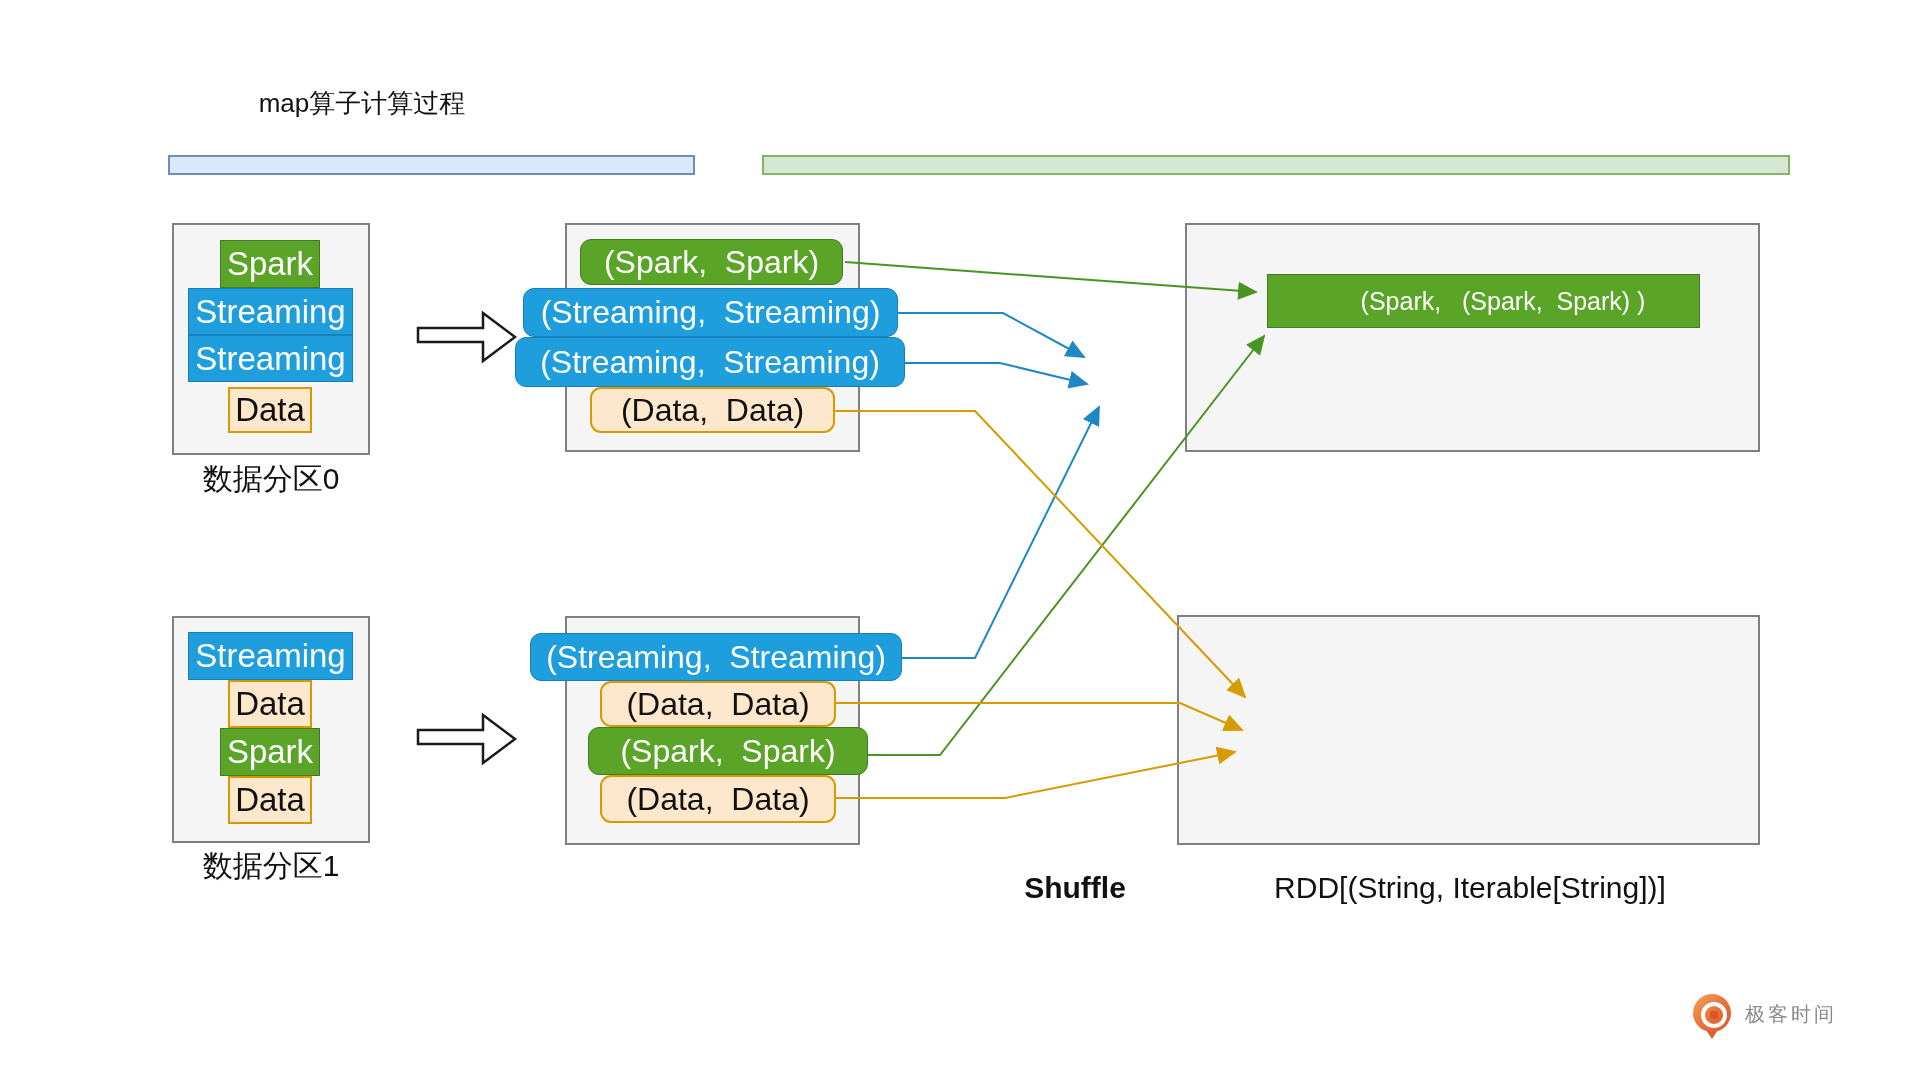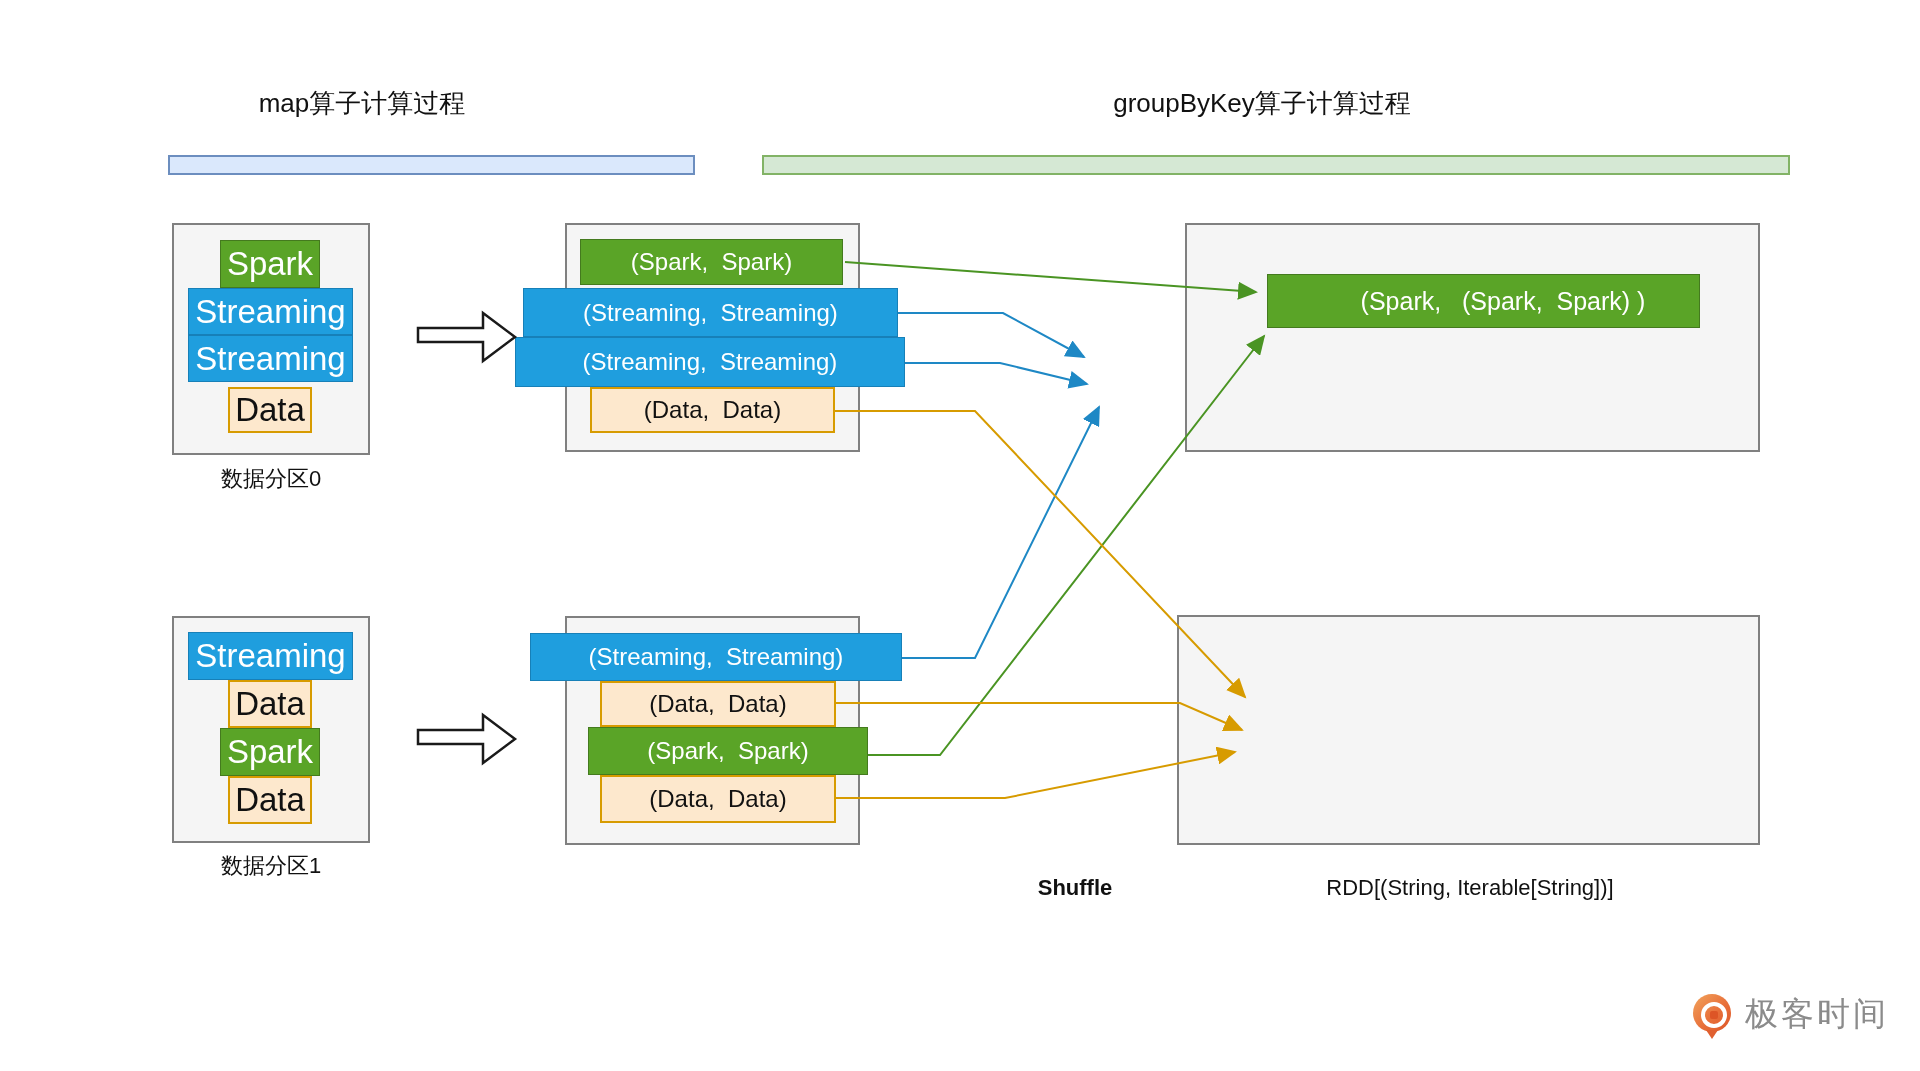--- a/index.html
+++ b/index.html
@@ -11,44 +11,43 @@
   .center{display:flex;align-items:center;justify-content:center;text-align:center;}
   .pre{white-space:pre;}
   .title{font-size:26px;color:#111;}
   .bar-blue{background:#dae8fc;border:2px solid #6c8ebf;}
   .bar-green{background:#d5e8d4;border:2px solid #82b366;}
   .container{background:#f5f5f5;border:2px solid #808080;}
   .box-green{background:#5aa427;border:1px solid #447a1e;color:#ffffff;}
   .box-blue{background:#1f9ede;border:1px solid #1780b8;color:#ffffff;}
   .box-cream{background:#fde8cd;border:2px solid #d79b00;color:#111111;}
   .row-text{font-size:33px;}
-  .tuple-text{font-size:24px;}
+  .tuple-text{font-size:32px;border-radius:11px;}
   .result-text{font-size:25px;padding-left:39px;}
-  .caption{font-size:22px;color:#111;}
+  .caption{font-size:30px;color:#111;}
   .bold{font-weight:bold;}
   svg.lines{position:absolute;left:0;top:0;pointer-events:none;}
   
   .logo-wrap{display:flex;align-items:center;gap:12px;}
   .logo-pin{position:relative;width:40px;height:40px;}
   .logo-circle{position:absolute;left:0;top:0;width:38px;height:38px;border-radius:50%;
     background:linear-gradient(135deg,#f2a45c 0%,#e8703a 55%,#dd5526 100%);}
   .logo-ring{position:absolute;left:8px;top:8px;width:18px;height:18px;border-radius:50%;
     border:4px solid #ffffff;}
   .logo-dot{position:absolute;left:17px;top:17px;width:8px;height:8px;background:#dd5526;border-radius:2px;}
   .logo-tip{position:absolute;left:13px;top:36px;width:0;height:0;
     border-left:6px solid transparent;border-right:6px solid transparent;border-top:9px solid #e06030;}
-  .logo-text{font-size:33px;color:#8b8b8b;letter-spacing:3px;}
+  .logo-text{font-size:20px;color:#8b8b8b;letter-spacing:3px;}
 </style>
 </head>
 <body>
 
 <div class="canvas">
 
   <div class="abs center title" style="left:162px;top:86px;width:400px;height:34px;">map算子计算过程</div>
-  <div class="abs center title" style="left:1012px;top:86px;width:500px;height:34px;">groupByKey算子计算过程</div>
 
   <div class="abs bar-blue" style="left:168px;top:155px;width:527px;height:20px;"></div>
   <div class="abs bar-green" style="left:762px;top:155px;width:1028px;height:20px;"></div>
 
   <div class="abs container" style="left:172px;top:223px;width:198px;height:232px;"></div>
   <div class="abs center box-green row-text" style="left:220px;top:240px;width:100px;height:48px;">Spark</div>
   <div class="abs center box-blue row-text" style="left:188px;top:288px;width:165px;height:47px;">Streaming</div>
   <div class="abs center box-blue row-text" style="left:188px;top:335px;width:165px;height:47px;">Streaming</div>
   <div class="abs center box-cream row-text" style="left:228px;top:387px;width:84px;height:46px;">Data</div>
   <div class="abs center caption" style="left:162px;top:463px;width:218px;height:32px;">数据分区0</div>

